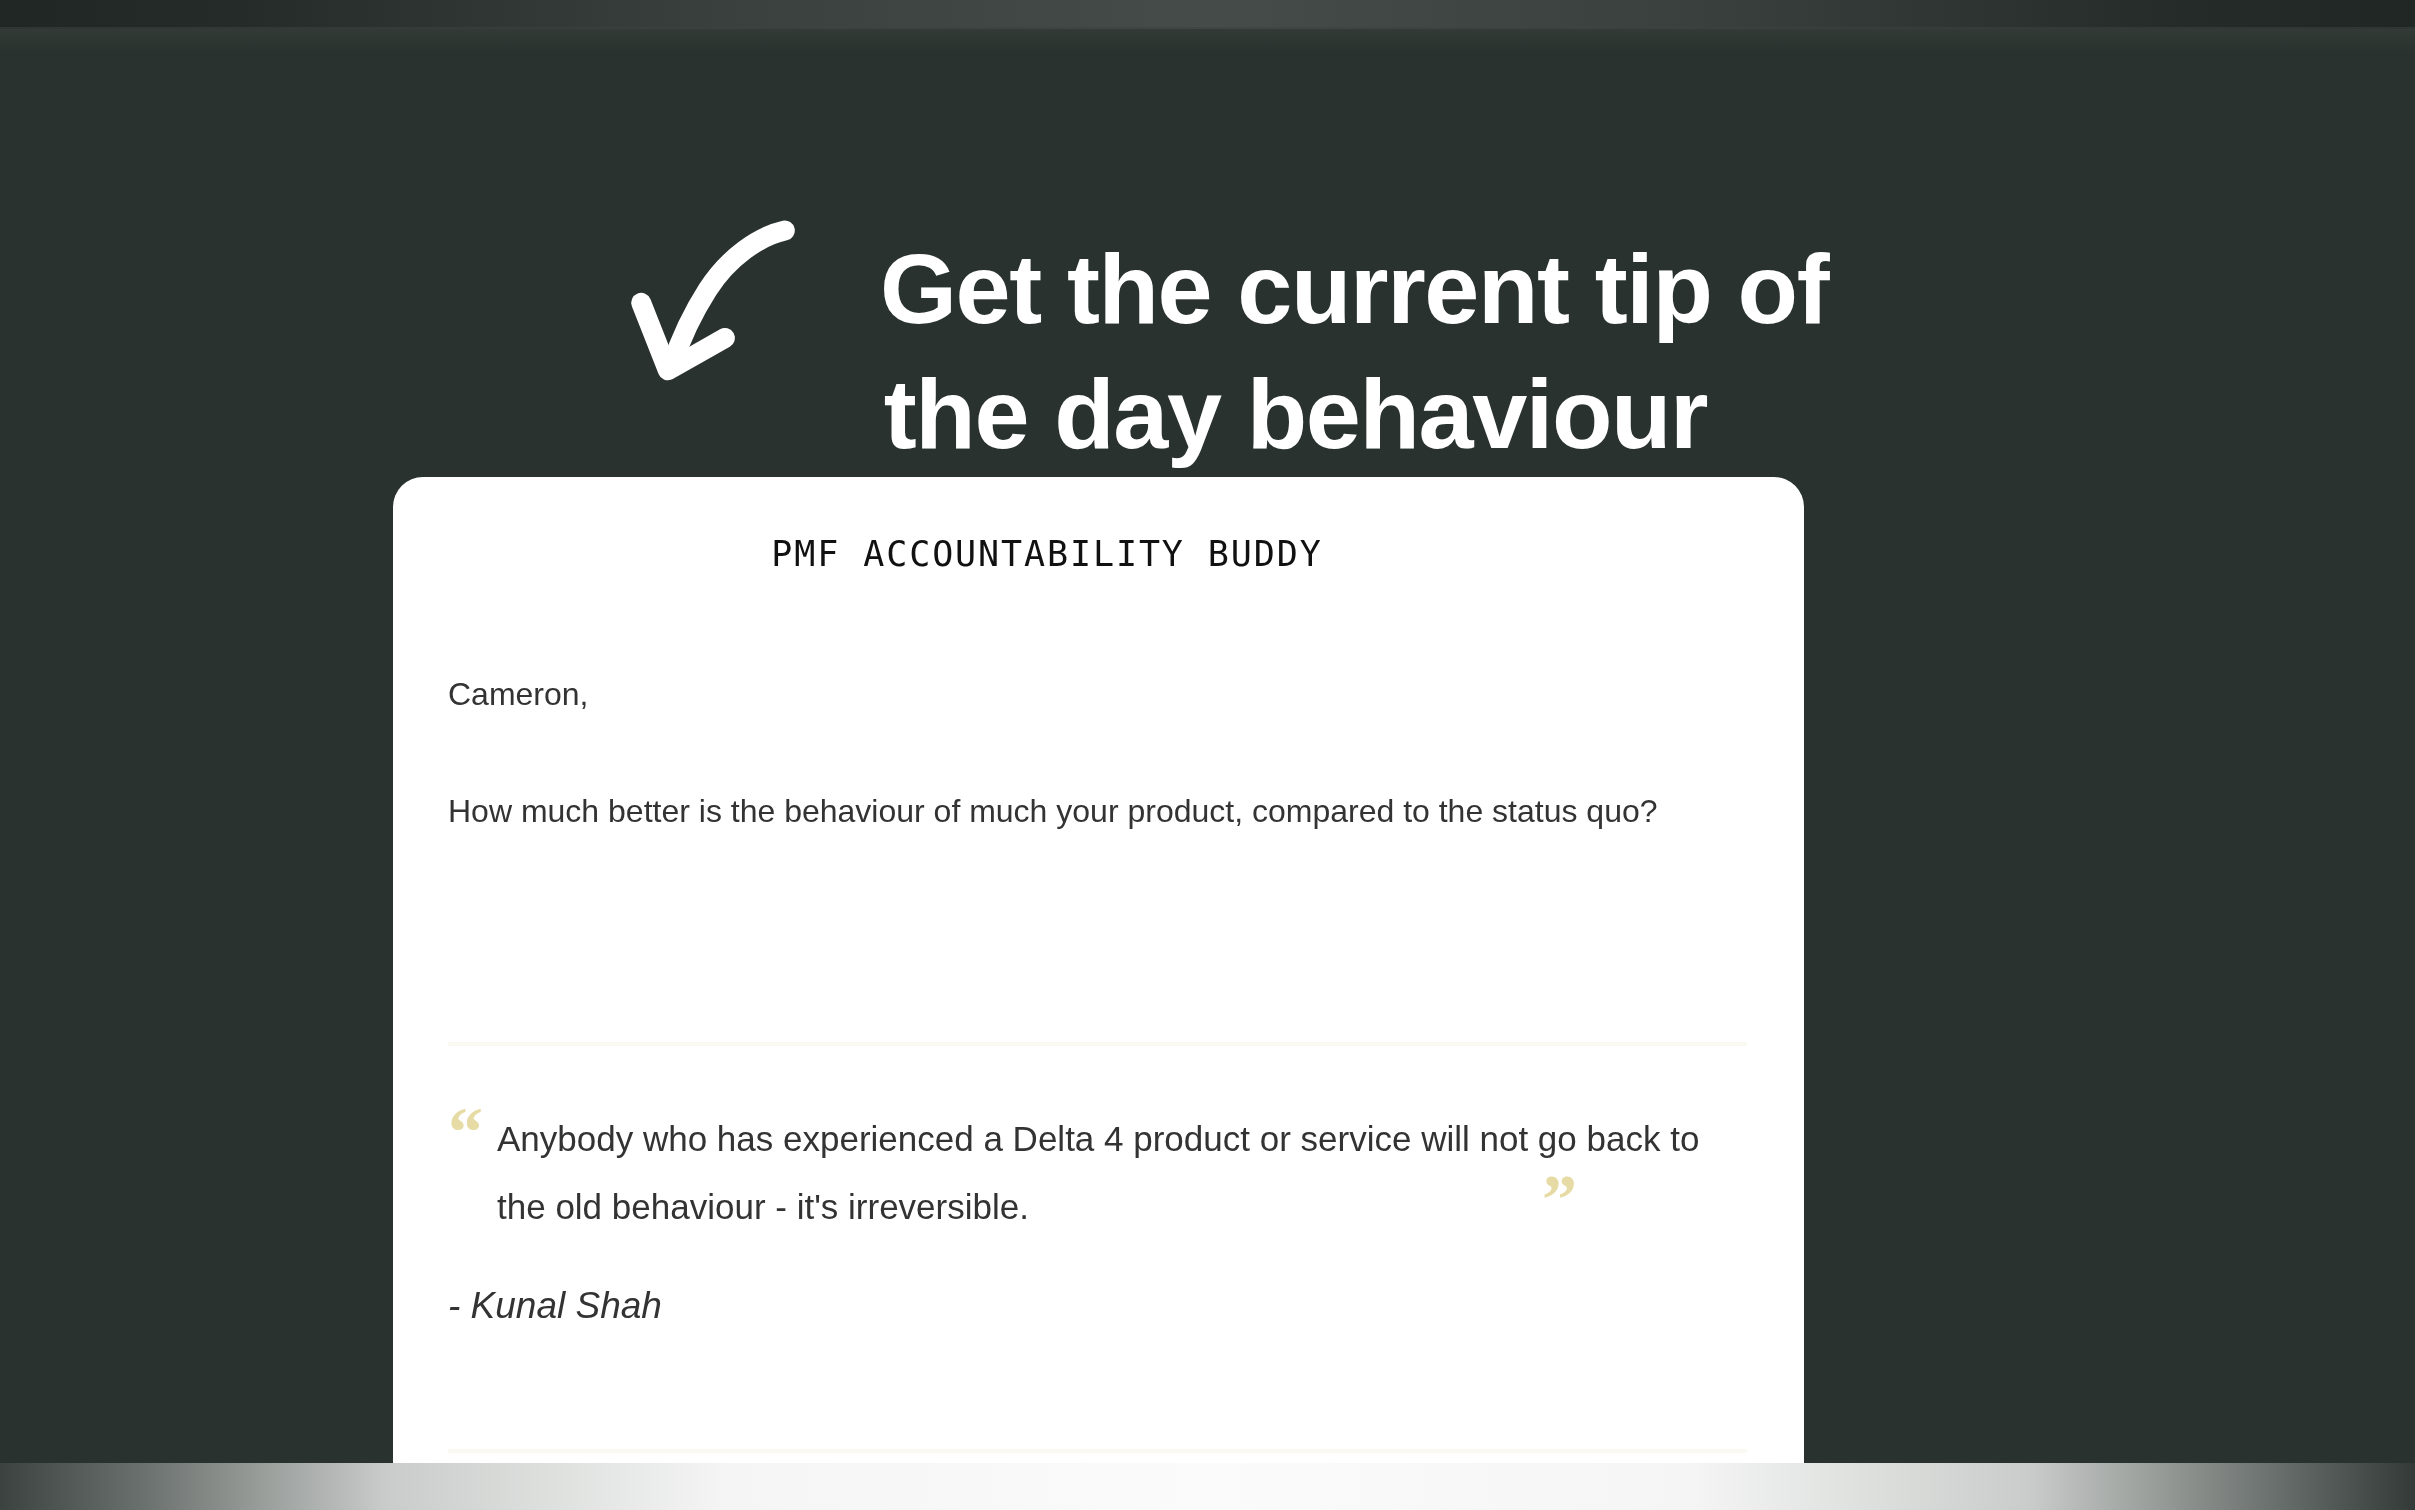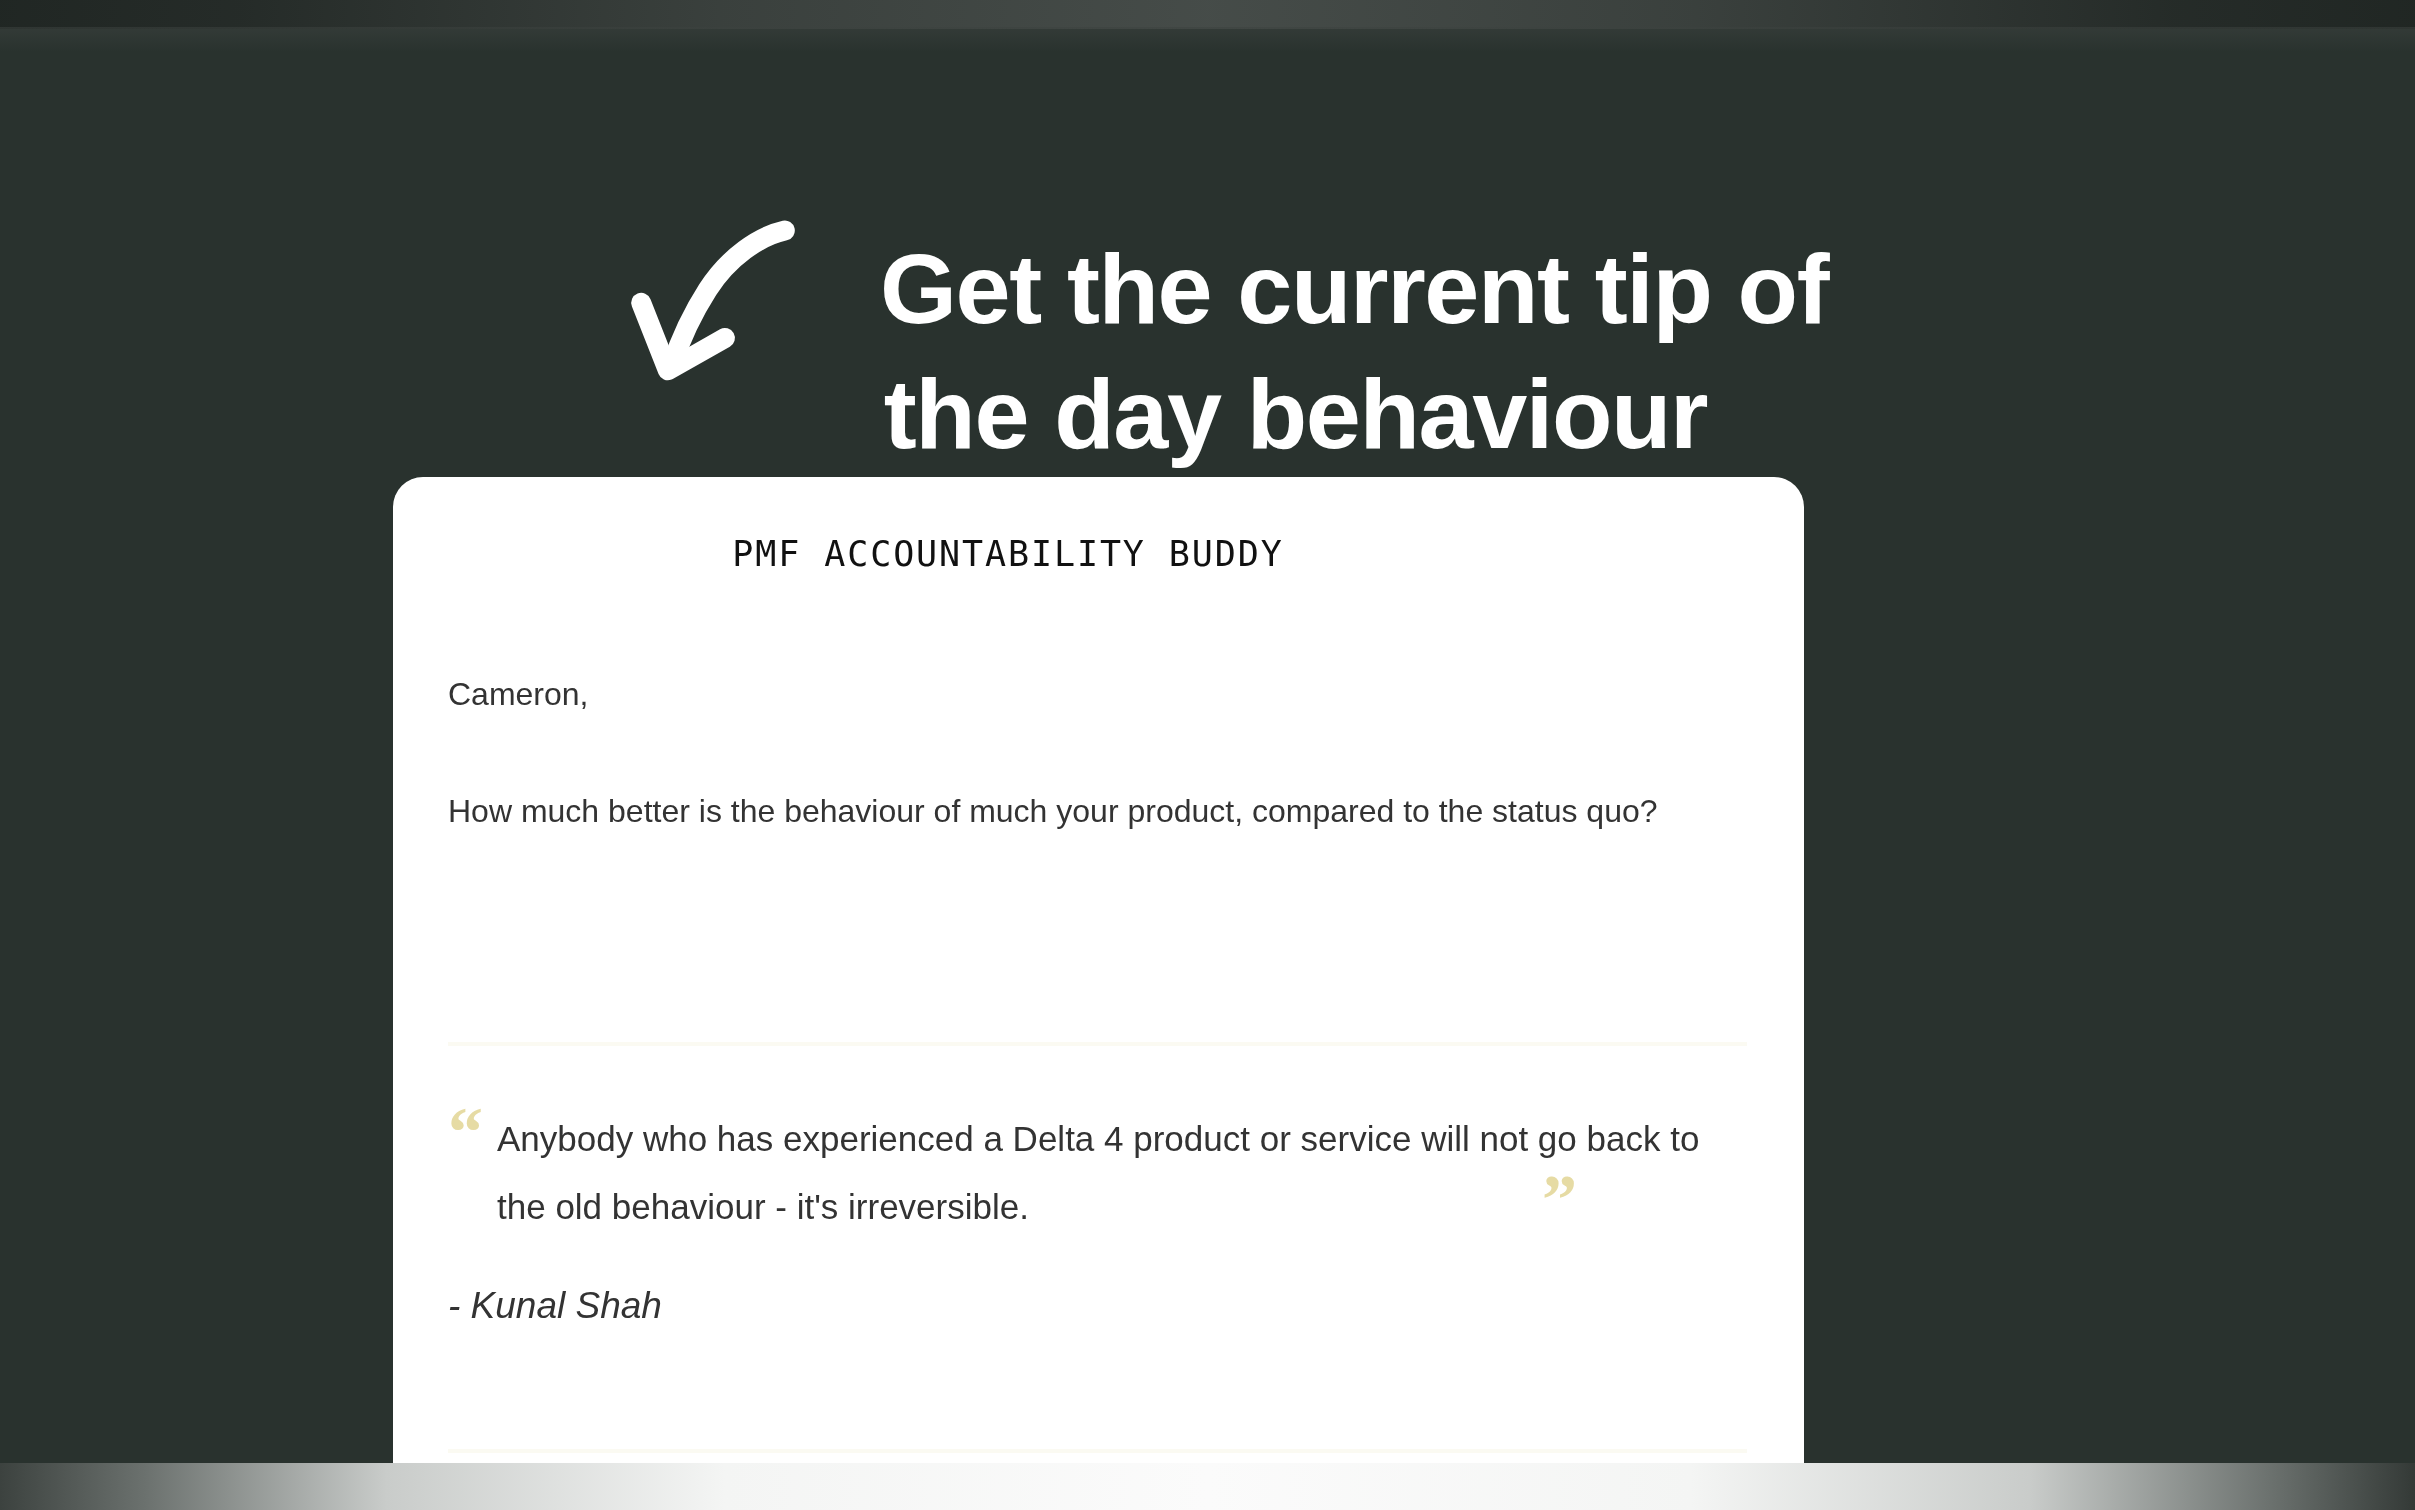--- a/index.html
+++ b/index.html
@@ -78,20 +78,21 @@
     position: absolute;
     left: 0;
     top: 57px;
     width: 1230px;
     text-align: center;
     font-family: "DejaVu Sans Mono", "Liberation Mono", monospace;
     font-size: 35px;
     font-weight: 400;
     letter-spacing: 1.9px;
     color: #111111;
+    padding-left: 39px;
   }
 
   #card-body {
     position: absolute;
     left: 55px;
     top: 184px;
     width: 1301px;
   }
   .body-para {
     color: #333333;

